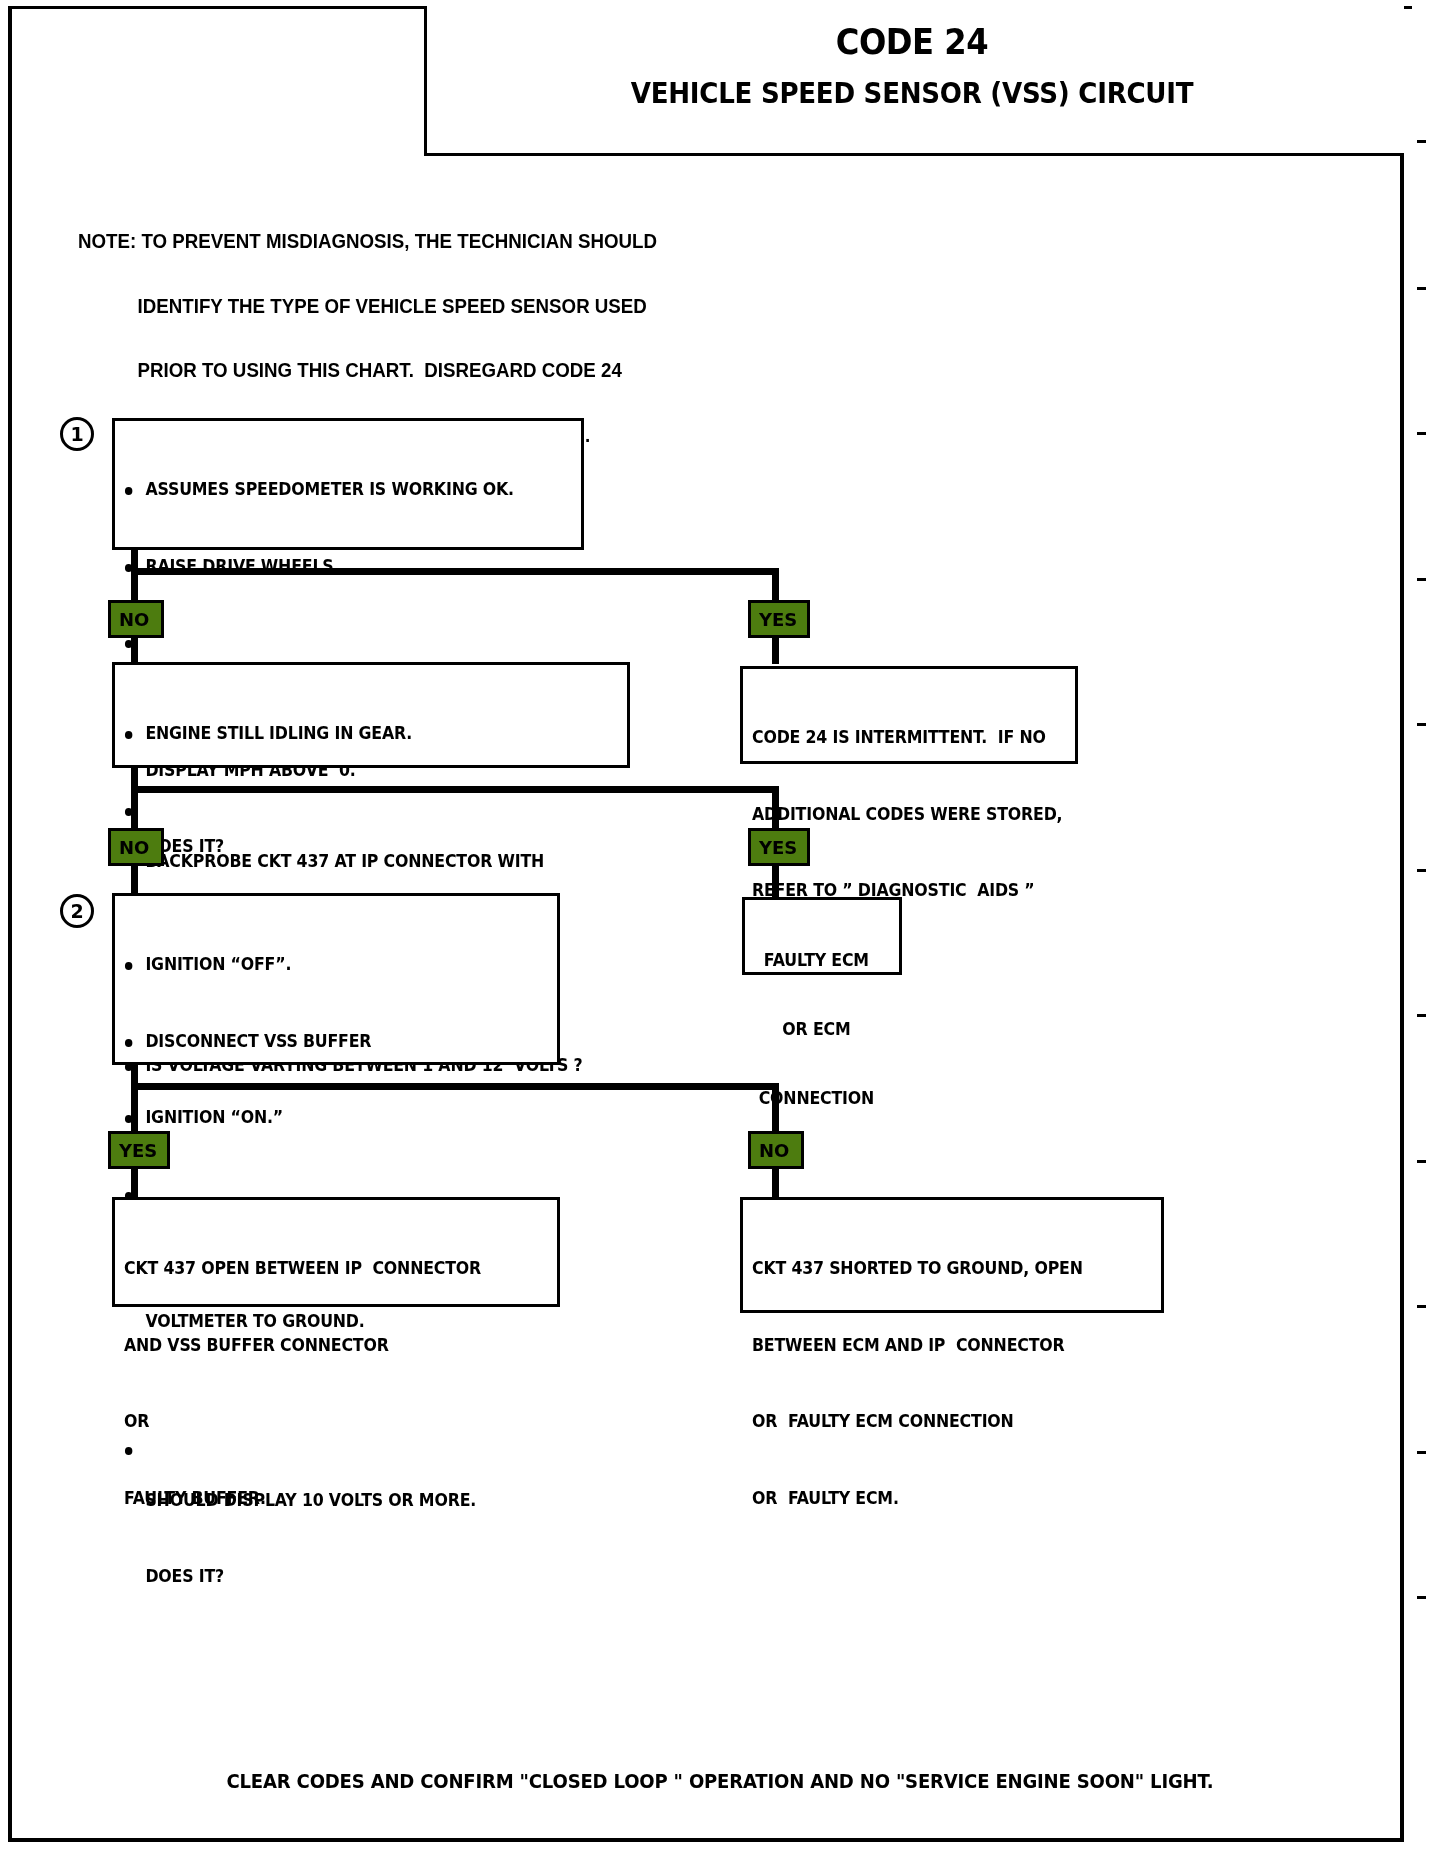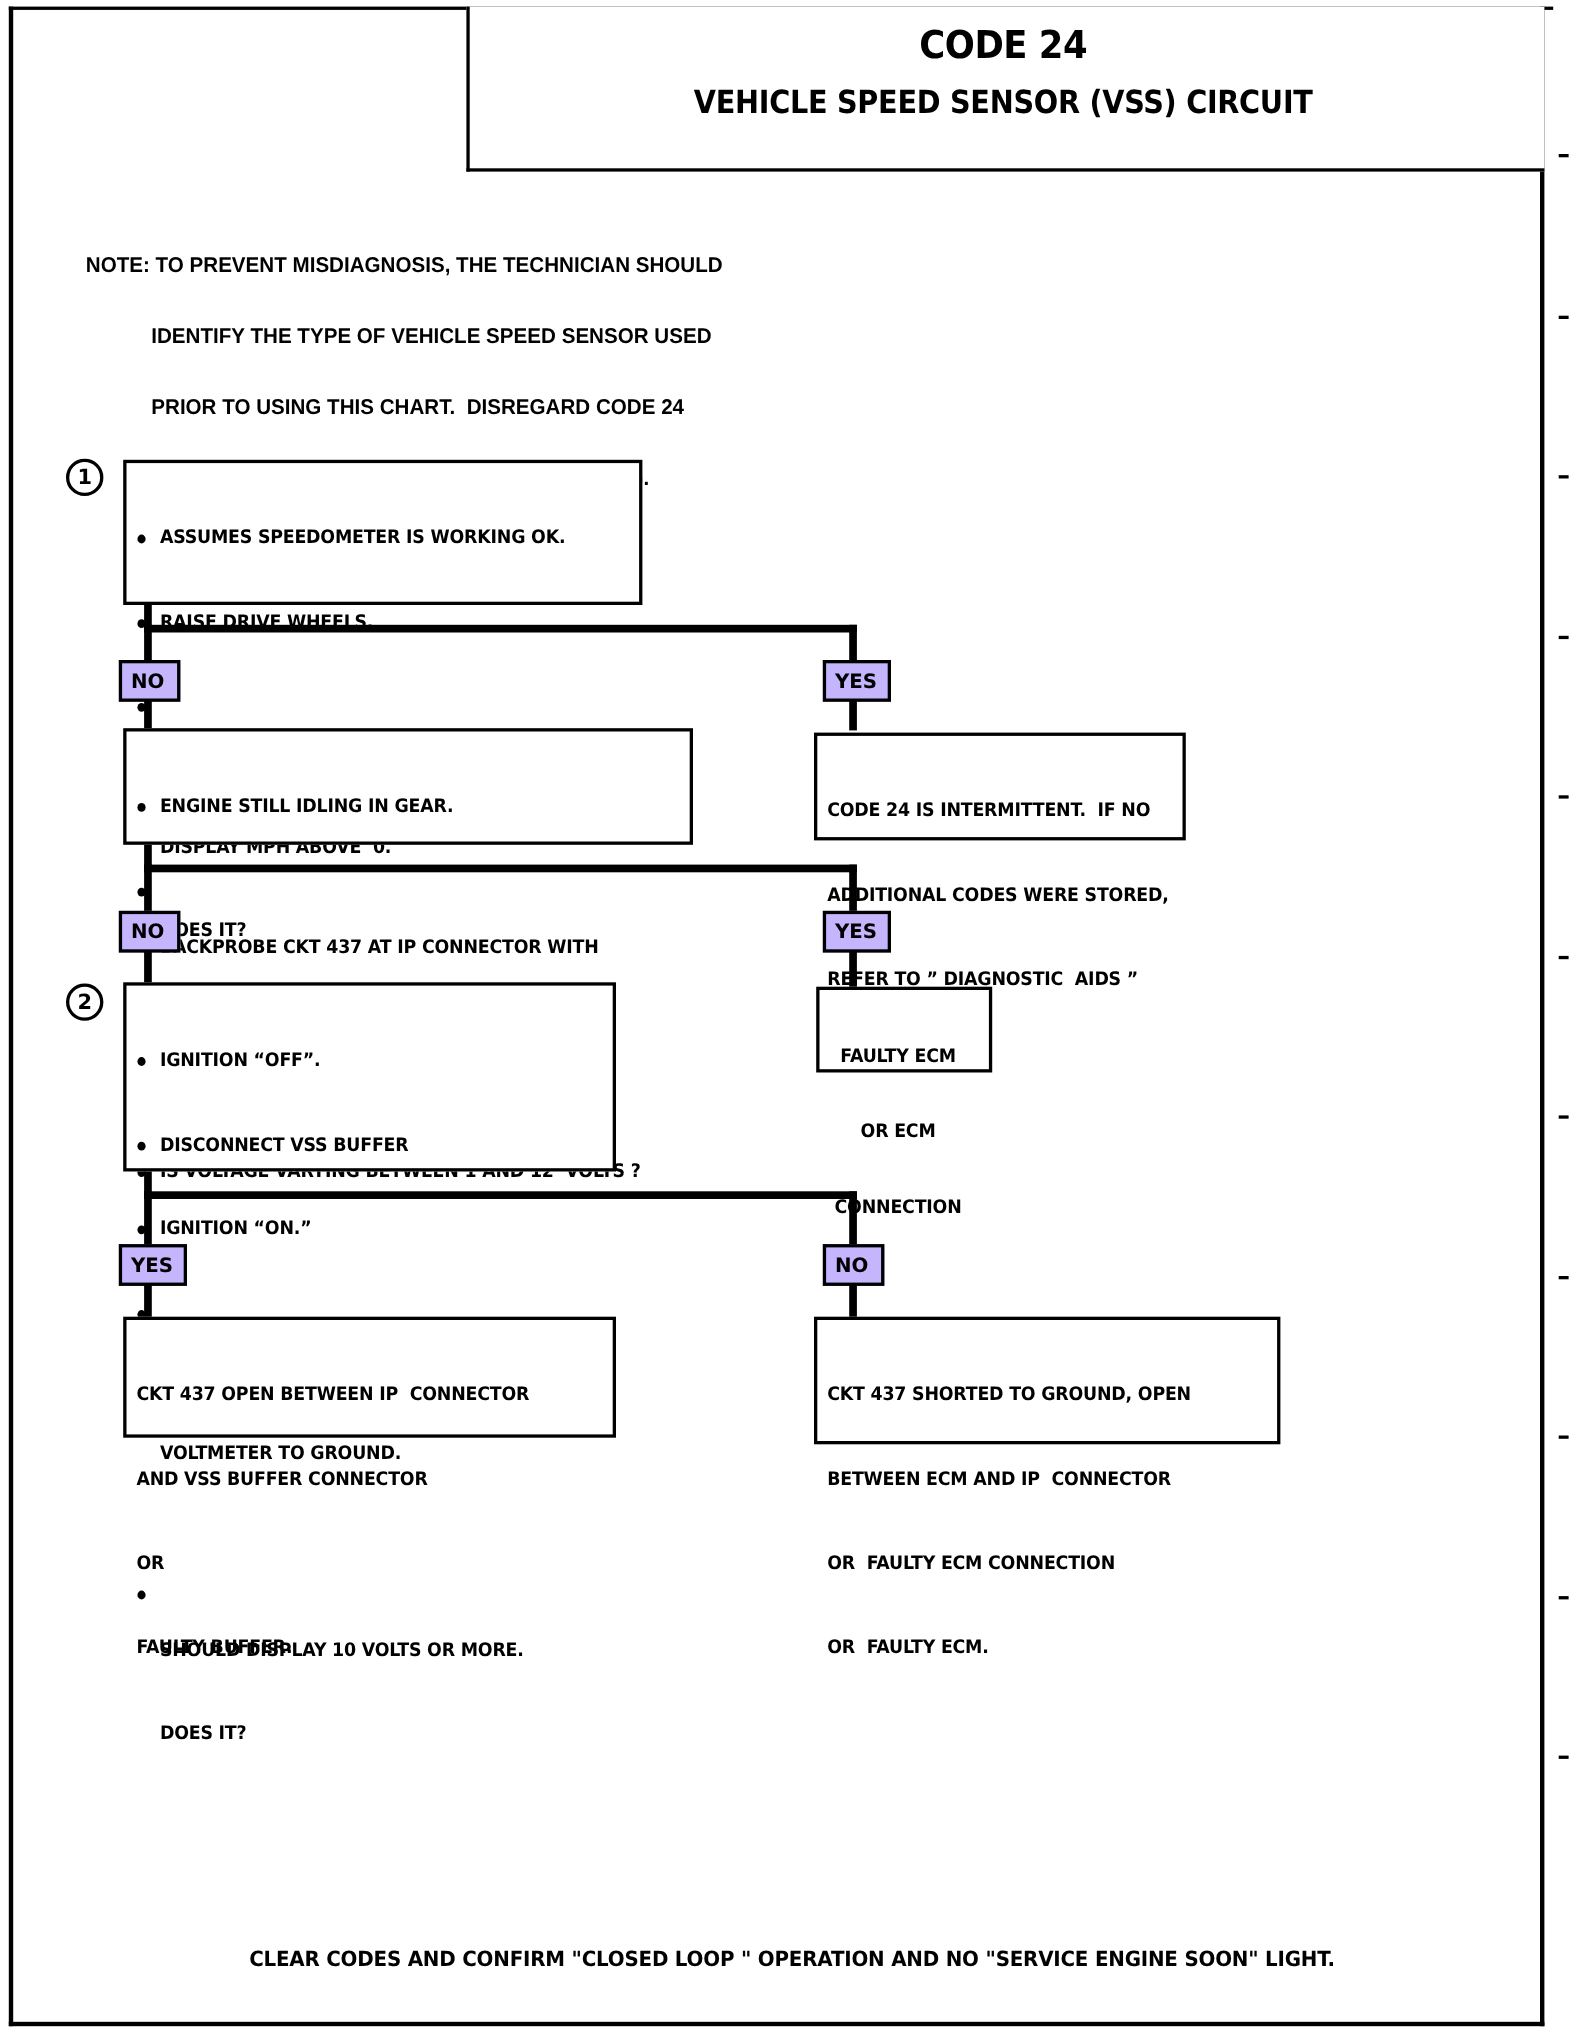--- a/index.html
+++ b/index.html
@@ -41,21 +41,21 @@
   .box-content{position:absolute;font-weight:bold;font-family:"DejaVu Sans",sans-serif;
                font-size:17px;line-height:25.5px;letter-spacing:-0.2px;
                transform:scaleX(0.93);transform-origin:left top;white-space:pre;}
   .bullet-row{display:flex;align-items:flex-start;}
   .bullet{display:inline-block;width:23px;flex:0 0 23px;}
   .bullet-dot{display:inline-block;width:8px;height:8px;border-radius:50%;background:#000;
               margin-left:1px;margin-top:8px;}
   .btext{display:block;white-space:pre;}
 
   
-  .tag{position:absolute;box-sizing:border-box;border:3px solid #000;background:#c4b5fd;
+  .tag{position:absolute;box-sizing:border-box;border:3px solid #000;background:#4d7c0f;
        display:flex;align-items:center;justify-content:flex-start;
        font-weight:bold;font-family:"DejaVu Sans",sans-serif;font-size:18px;
        padding-left:8px;letter-spacing:0px;}
 
   
   .circ{position:absolute;width:34px;height:34px;border:3px solid #000;border-radius:50%;
         background:#fff;display:flex;align-items:center;justify-content:center;
         font-weight:bold;font-size:19px;font-family:"DejaVu Sans",sans-serif;box-sizing:border-box;}
 
   

